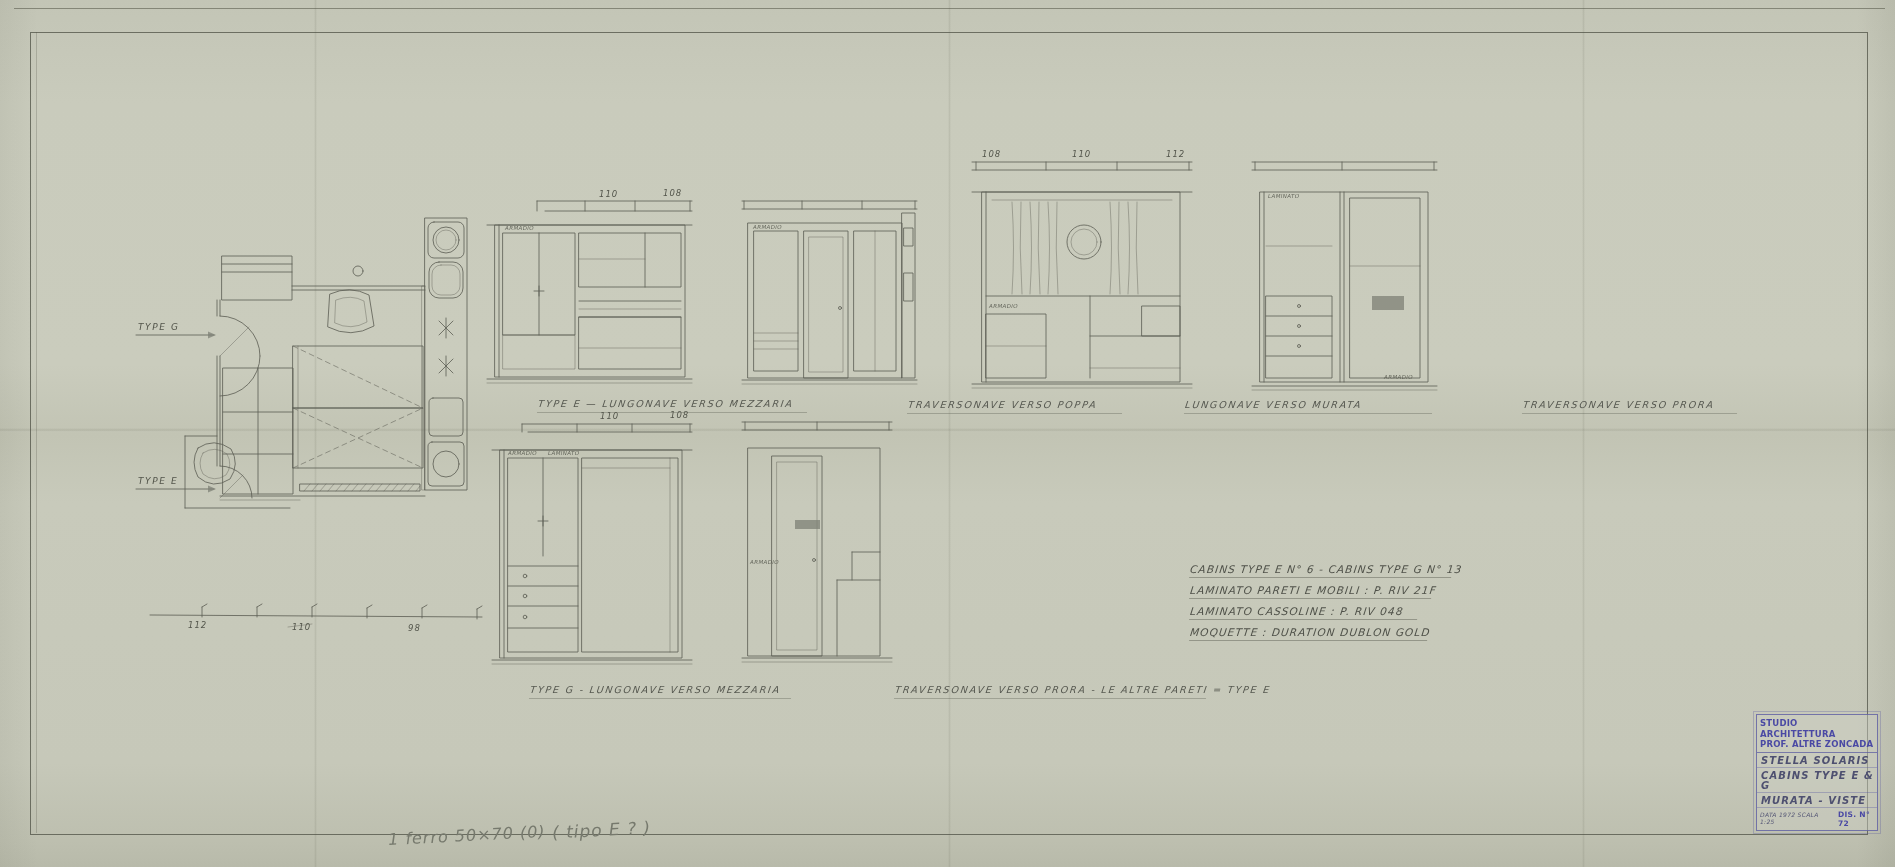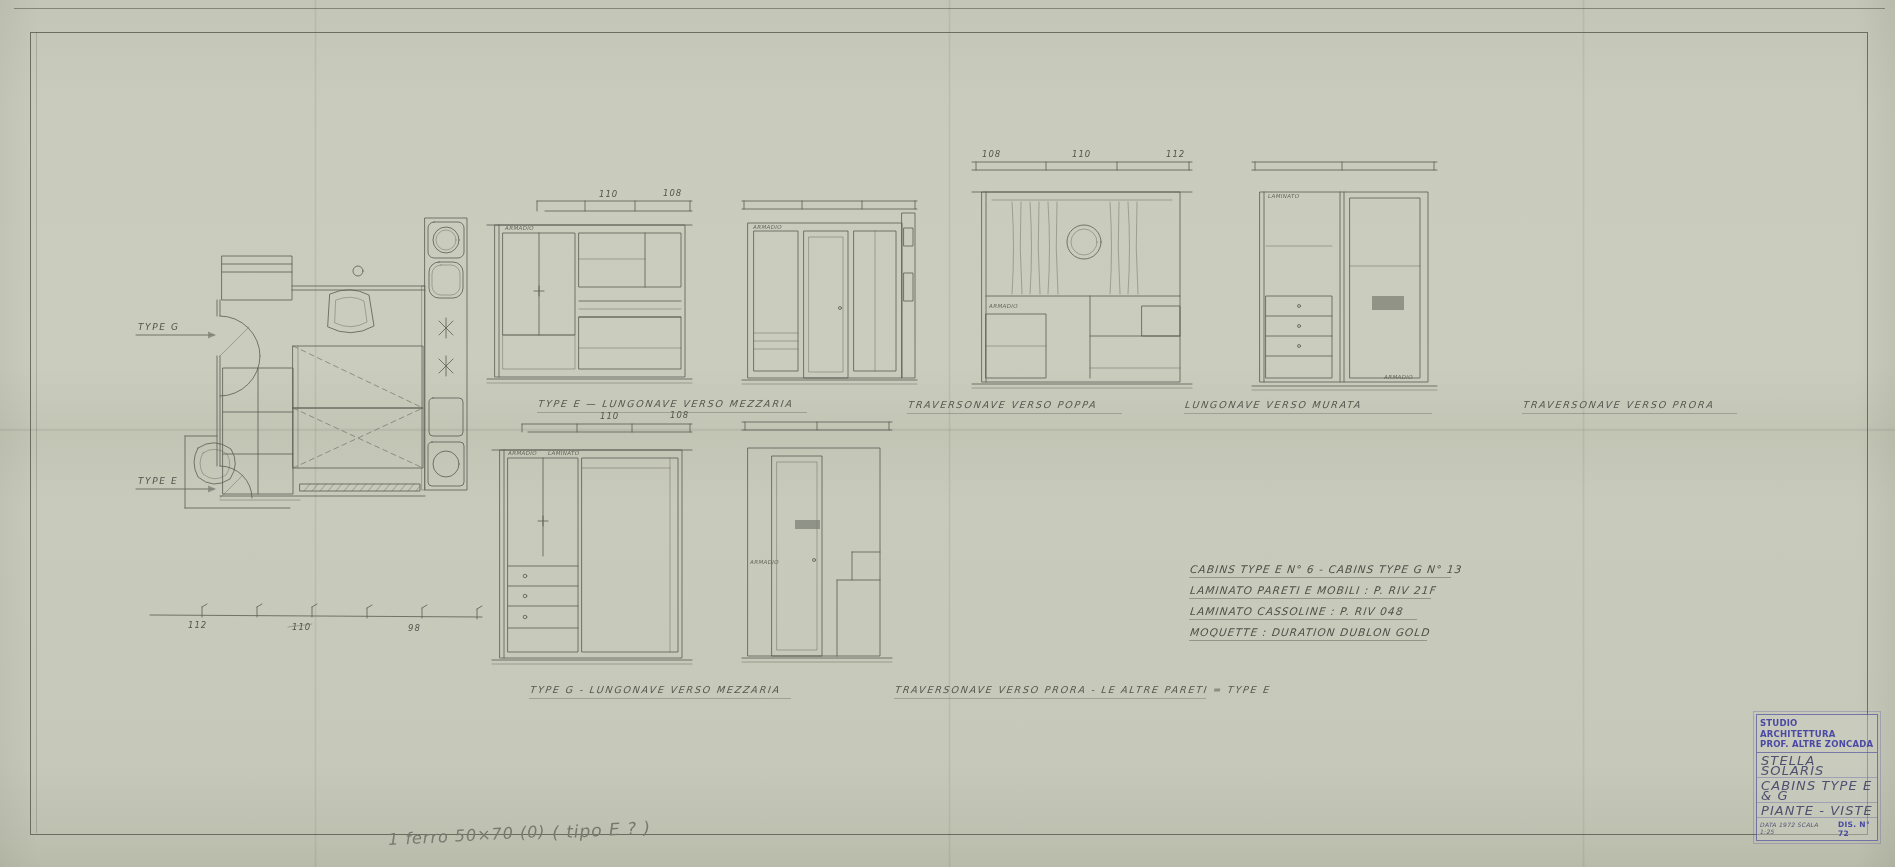--- a/index.html
+++ b/index.html
@@ -32,22 +32,22 @@
        border-bottom:1px solid rgba(86,88,78,.35);padding-bottom:3px;transform:skewX(-8deg);white-space:nowrap;}
   .note-line{position:absolute;font-size:10.5px;font-style:italic;letter-spacing:1.1px;color:#4f5149;
        border-bottom:1px solid rgba(86,88,78,.45);padding-bottom:2px;transform:skewX(-7deg);white-space:nowrap;}
   .pencil{position:absolute;font-style:italic;color:#76796d;white-space:nowrap;}
 
   .stamp{position:absolute;left:1756px;top:714px;width:122px;background:rgba(205,207,196,.45);
          border:1.5px solid rgba(86,86,160,.75);outline:1px solid rgba(86,86,160,.30);outline-offset:2px;
          box-sizing:border-box;padding:0;}
   .stamp .printed{color:#4a49a4;font-weight:bold;font-size:8.5px;line-height:10.5px;letter-spacing:.2px;
          padding:3px 3px 2px 3px;border-bottom:1px solid rgba(86,86,160,.7);}
-  .stamp .hand{color:#4e5070;font-style:italic;font-size:13px;letter-spacing:1.1px;line-height:10px;
-         padding:3px 3px 1px 4px;border-bottom:1px solid rgba(86,86,160,.35);}
+  .stamp .hand{color:#4e5070;font-style:italic;font-size:10px;letter-spacing:1.1px;line-height:10px;
+         padding:3px 3px 1px 4px;border-bottom:1px solid rgba(86,86,160,.35);font-weight:bold;}
   .stamp .meta{display:flex;gap:17px;align-items:baseline;padding:2px 2px 2px 3px;}
   .stamp .meta .m1{color:#565876;font-style:italic;font-size:6px;letter-spacing:.3px;}
   .stamp .meta .m2{color:#4a49a4;font-weight:bold;font-size:7.5px;letter-spacing:.3px;}
 </style>
 </head>
 <body>
 
 <div class="sheet">
 
   <div class="paper-top-edge"></div>
@@ -360,21 +360,21 @@
     <span class="note-line" style="left:1190px;top:626px;width:238px">MOQUETTE :  DURATION DUBLON GOLD</span>
   </div>
 
   <div class="stamp">
     <div class="printed">
       <div>STUDIO ARCHITETTURA</div>
       <div>PROF. ALTRE ZONCADA</div>
     </div>
     <div class="hand">STELLA SOLARIS</div>
     <div class="hand">CABINS TYPE E &amp; G</div>
-    <div class="hand">PIANTE - VISTE</div>
+    <div class="hand">MURATA - VISTE</div>
     <div class="meta">
       <span class="m1">DATA 1972  SCALA 1:25</span>
       <span class="m2">DIS. N° 72</span>
     </div>
   </div>
 
   <span class="pencil" style="left:388px;top:826px;font-size:16px;letter-spacing:1px;transform:rotate(-3deg)">1 ferro 50×70 (0)</span>
   <span class="pencil" style="left:552px;top:820px;font-size:17px;letter-spacing:1px;transform:rotate(-3deg)">( tipo E ? )</span>
 
 </div>

